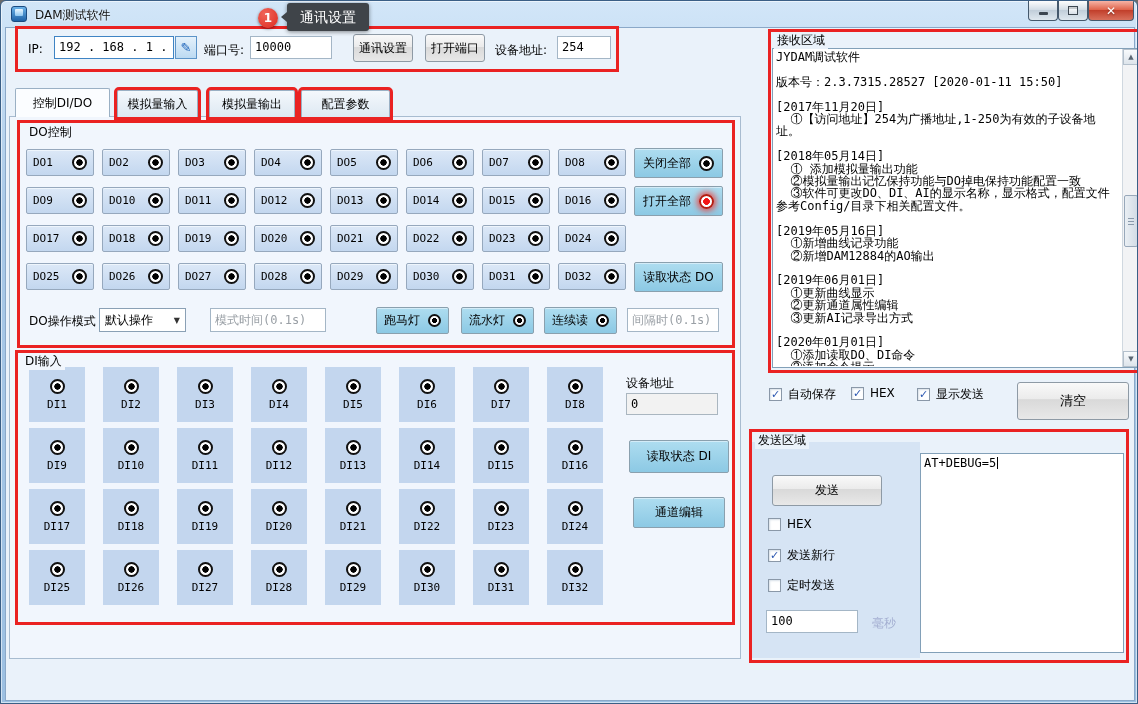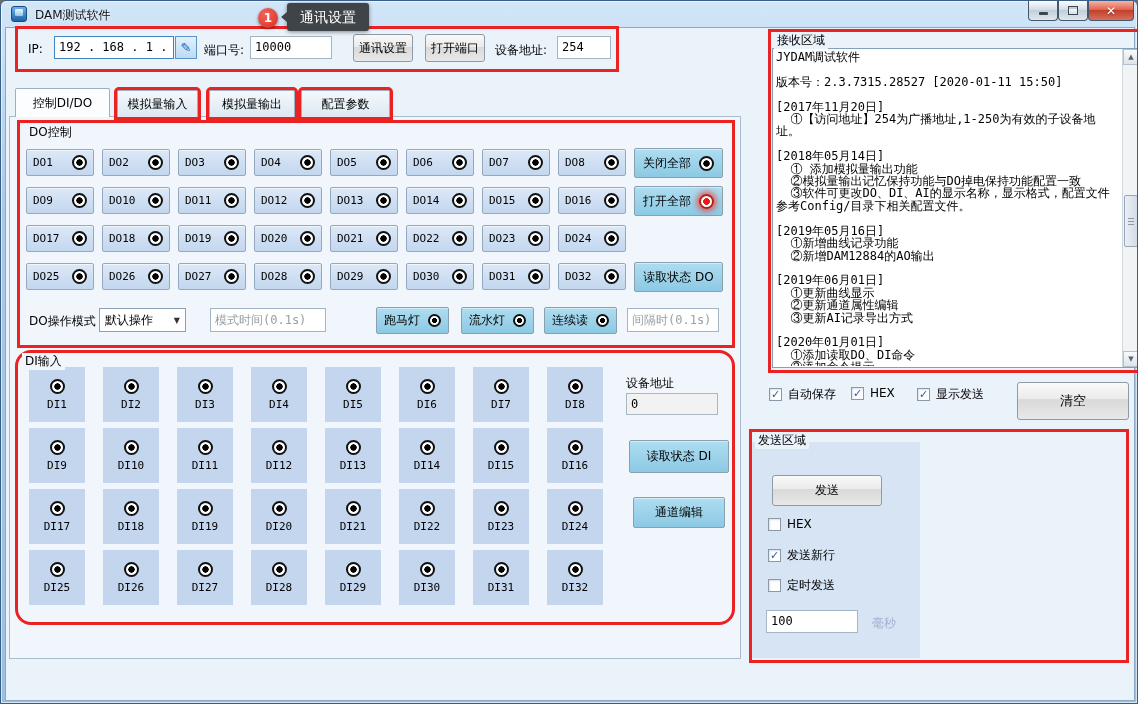--- a/index.html
+++ b/index.html
@@ -66,21 +66,21 @@
   .mode-label{position:absolute;left:9px;top:190px;}
   .combo{position:absolute;left:79px;top:185px;width:87px;height:24px;background:#fff;border:1px solid #8aa0b5;display:flex;align-items:center;justify-content:space-between;padding:0 5px;font-size:12px;}
   .combo .arrow{font-size:8px;color:#333;}
   .mode-time{left:172px;top:185px;width:116px;height:24px;margin-left:18px;}
   .ph{color:#9aa0a6;}
   .marq{left:356px;top:184px;width:73px;height:27px;}
   .flow{left:441px;top:184px;width:73px;height:27px;}
   .cont{left:524px;top:184px;width:73px;height:27px;}
   .interval{left:607px;top:185px;width:92px;height:24px;}
 
-  .di-group{position:absolute;left:14px;top:349px;width:720px;height:275px;z-index:4;border-radius:16px;}
+  .di-group{position:absolute;left:14px;top:349px;width:720px;height:275px;z-index:4;}
   .di-grid{position:absolute;left:11px;top:14px;display:grid;grid-template-columns:repeat(8,56px);grid-auto-rows:55px;column-gap:18px;row-gap:6px;}
   .di-tile{background:#c3d6ee;display:flex;flex-direction:column;align-items:center;justify-content:center;gap:4px;}
   .di-addr-label{position:absolute;left:608px;top:22px;}
   .di-addr-input{left:608px;top:40px;width:92px;height:22px;background:#f2f2f2;border-color:#aab6c0;}
   .read-di{left:611px;top:87px;width:100px;height:33px;}
   .chan-edit{left:615px;top:144px;width:92px;height:31px;justify-content:center;}
 
   
   .rx-group{position:absolute;left:748px;top:28px;width:380px;height:344px;z-index:5;margin-left:19px;}
   .rx-log{position:absolute;left:1px;top:16px;width:368px;height:320px;background:#fff;border:1px solid #82a0b8;}
@@ -539,19 +539,22 @@
     <label class="cb cb-newline">
       <span class="cb-box">✓</span>
       <span>发送新行</span>
     </label>
     <label class="cb cb-timed">
       <span class="cb-box"></span>
       <span>定时发送</span>
     </label>
     <div class="tb tx-interval">100</div>
     <span class="tx-ms">毫秒</span>
+    <div class="tx-area">
+      <div class="tx-text">AT+DEBUG=5</div>
+    </div>
   </div>
 
 
   <div class="badge">1</div>
   <div class="tooltip">通讯设置</div>
 
 </div>
 
 </body></html>

